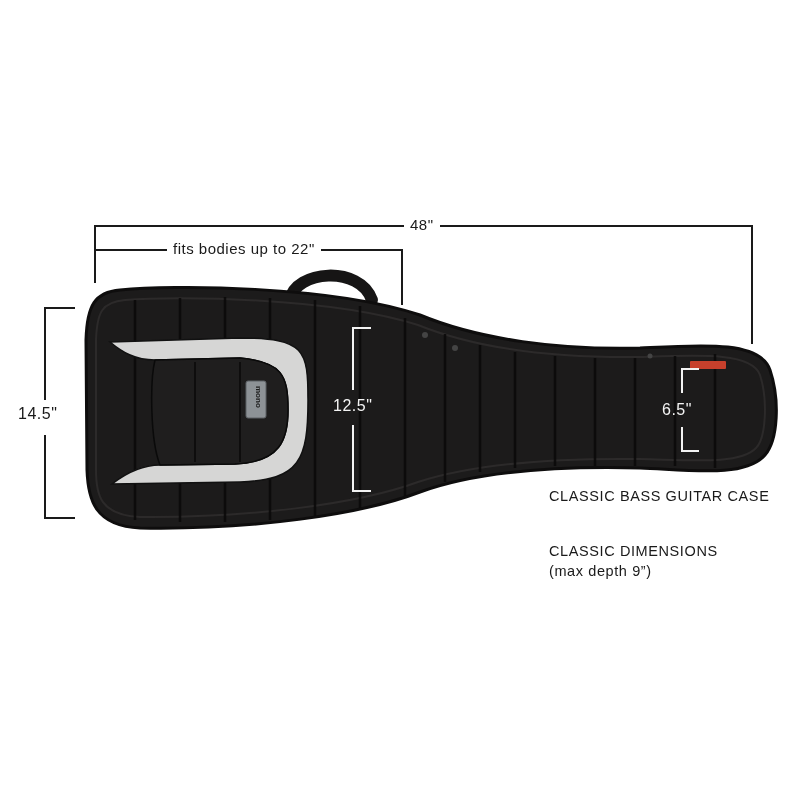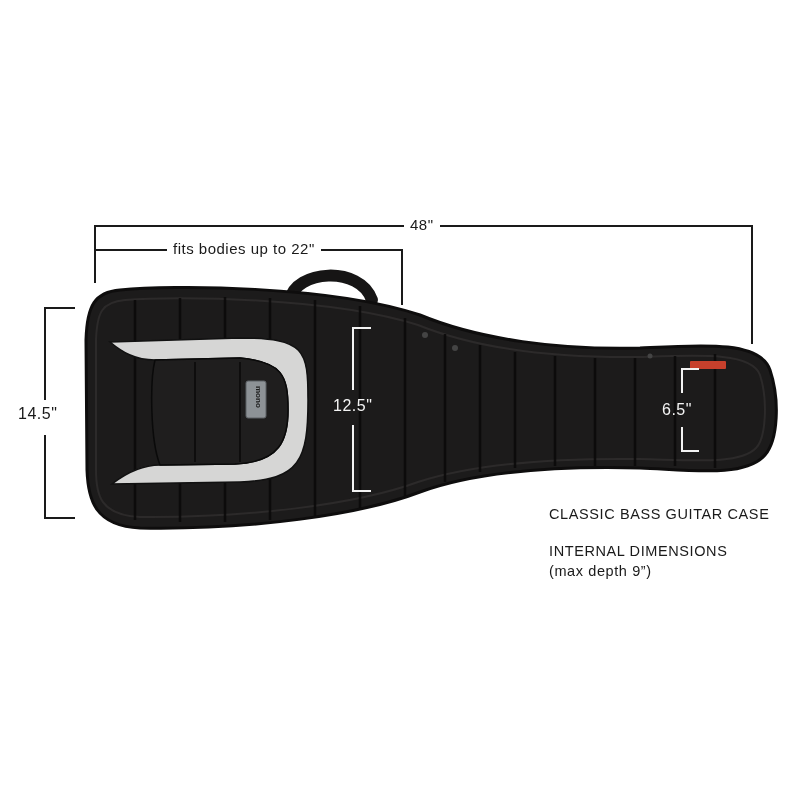--- a/index.html
+++ b/index.html
@@ -110,15 +110,15 @@
 <div class="dim-label-w" style="left:333px; top:397px;">12.5"</div>
 <div class="wline-v" style="left:352px; top:425px; height:67px;"></div>
 <div class="wline-h" style="left:352px; top:490px; width:19px;"></div>
 
 <div class="wline-h" style="left:681px; top:368px; width:18px;"></div>
 <div class="wline-v" style="left:681px; top:368px; height:25px;"></div>
 <div class="dim-label-w" style="left:662px; top:401px;">6.5"</div>
 <div class="wline-v" style="left:681px; top:427px; height:25px;"></div>
 <div class="wline-h" style="left:681px; top:450px; width:18px;"></div>
 
-<div class="info" style="top:506px;text-align:right;">CLASSIC BASS GUITAR CASE</div>
-<div class="info" style="top:543px;">INTERNAL DIMENSIONS</div>
+<div class="info" style="top:488px;text-align:right;">CLASSIC BASS GUITAR CASE</div>
+<div class="info" style="top:543px;">CLASSIC DIMENSIONS</div>
 <div class="info" style="top:563px;">(max depth 9”)</div>
 
 </body></html>

